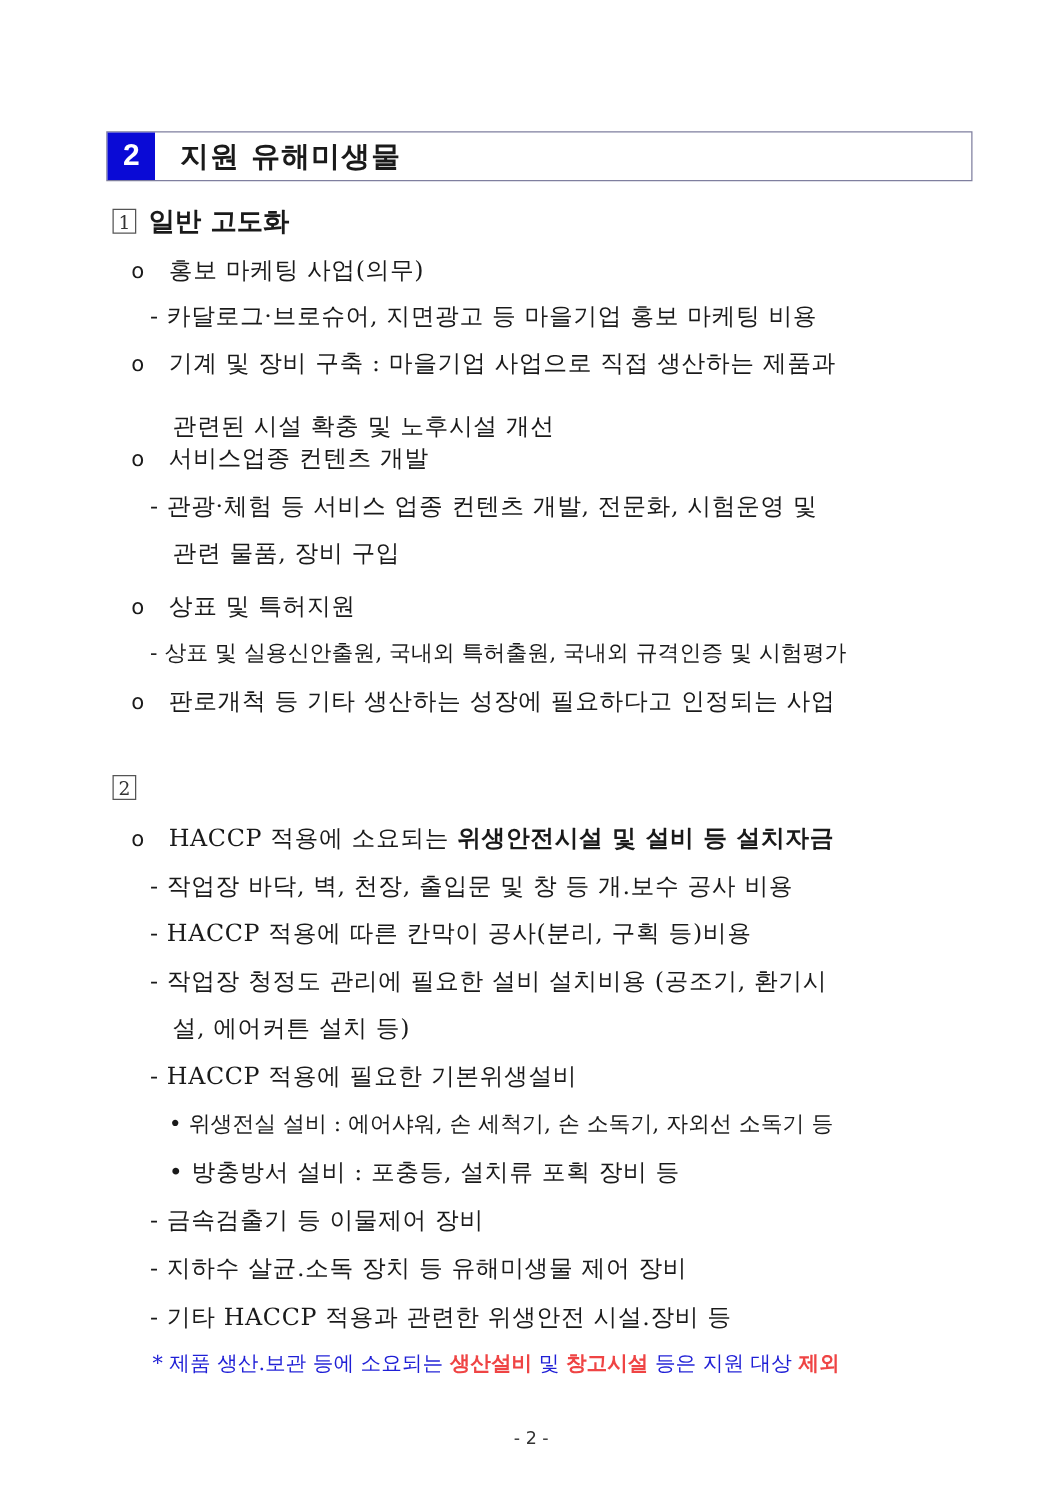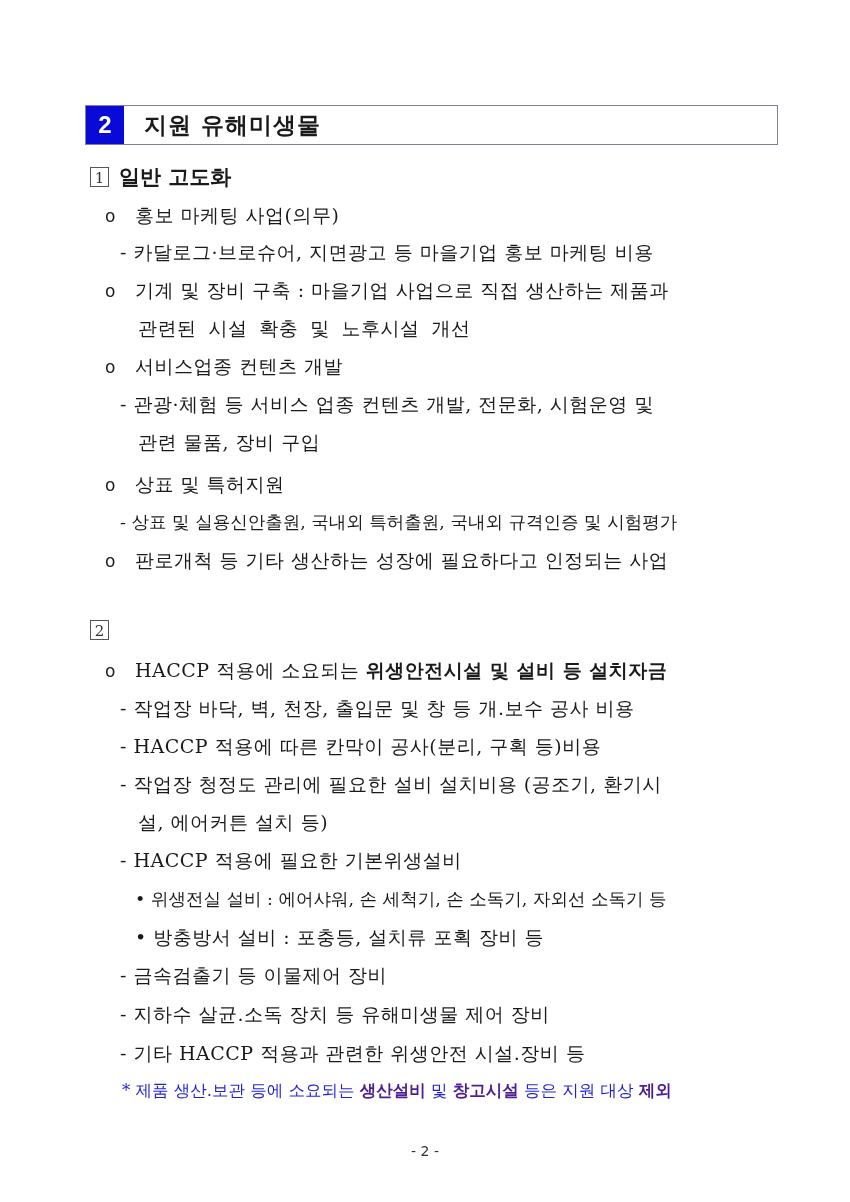--- a/index.html
+++ b/index.html
@@ -10,40 +10,40 @@
   .sub-header { position: absolute; left: 90px; display: flex; align-items: center; font-family: "DejaVu Sans", sans-serif; font-weight: bold; font-size: 21px; }
   .boxnum { display: inline-block; width: 19px; height: 20px; border: 1px solid #555; font-family: "DejaVu Serif", serif; font-weight: normal; font-size: 15px; line-height: 20px; text-align: center; margin-right: 10px; box-sizing: border-box; color: #333; }
   .line { position: absolute; font-size: 19px; white-space: nowrap; letter-spacing: 0.5px; }
   .l1 { left: 105px; }
   .l1 .mark { display: inline-block; width: 30px; font-family: "DejaVu Sans", sans-serif; font-size: 17px; }
   .l2 { left: 120px; }
   .l2c { left: 138px; }
   .l3 { left: 135px; }
   .bold { font-weight: bold; }
   .note { position: absolute; left: 122px; font-size: 16.5px; color: #1f1fd6; white-space: nowrap; }
-  .note .b { font-weight: bold; color: #4c1d95; margin-top: 16px; }
+  .note .b { font-weight: bold; color: #ef4444; margin-top: 16px; }
   .page-num { position: absolute; top: 1143px; left: 0; width: 850px; text-align: center; font-family: "DejaVu Sans", sans-serif; font-size: 14px; color: #333; }
 </style>
 </head>
 <body>
 
 <div class="section-header">
   <div class="section-num">2</div>
   <div class="section-title">지원 유해미생물</div>
 </div>
 
 <div class="sub-header" style="top:163px;">
   <span class="boxnum">1</span>
   <span>일반 고도화</span>
 </div>
 
 <div class="line l1" style="top:203px;"><span class="mark">o</span><span>홍보 마케팅 사업(의무)</span></div>
 <div class="line l2" style="top:240px;"><span>-</span> <span>카달로그·브로슈어, 지면광고 등 마을기업 홍보 마케팅 비용</span></div>
 <div class="line l1" style="top:278px;"><span class="mark">o</span><span>기계 및 장비 구축 : 마을기업 사업으로 직접 생산하는 제품과</span></div>
-<div class="line l2c" style="top:316px;font-family:Liberation Mono, monospace;">관련된 시설 확충 및 노후시설 개선</div>
+<div class="line l2c" style="top:328px;">관련된 시설 확충 및 노후시설 개선</div>
 <div class="line l1" style="top:354px;"><span class="mark">o</span><span>서비스업종 컨텐츠 개발</span></div>
 <div class="line l2" style="top:392px;"><span>-</span> <span>관광·체험 등 서비스 업종 컨텐츠 개발, 전문화, 시험운영 및</span></div>
 <div class="line l2c" style="top:430px;">관련 물품, 장비 구입</div>
 <div class="line l1" style="top:472px;"><span class="mark">o</span><span>상표 및 특허지원</span></div>
 <div class="line l2" style="top:510px; font-size:17.5px; letter-spacing:0;"><span>-</span> <span>상표 및 실용신안출원, 국내외 특허출원, 국내외 규격인증 및 시험평가</span></div>
 <div class="line l1" style="top:548px;"><span class="mark">o</span><span>판로개척 등 기타 생산하는 성장에 필요하다고 인정되는 사업</span></div>
 
 <div class="sub-header" style="top:620px;">
   <span class="boxnum">2</span>
 </div>

